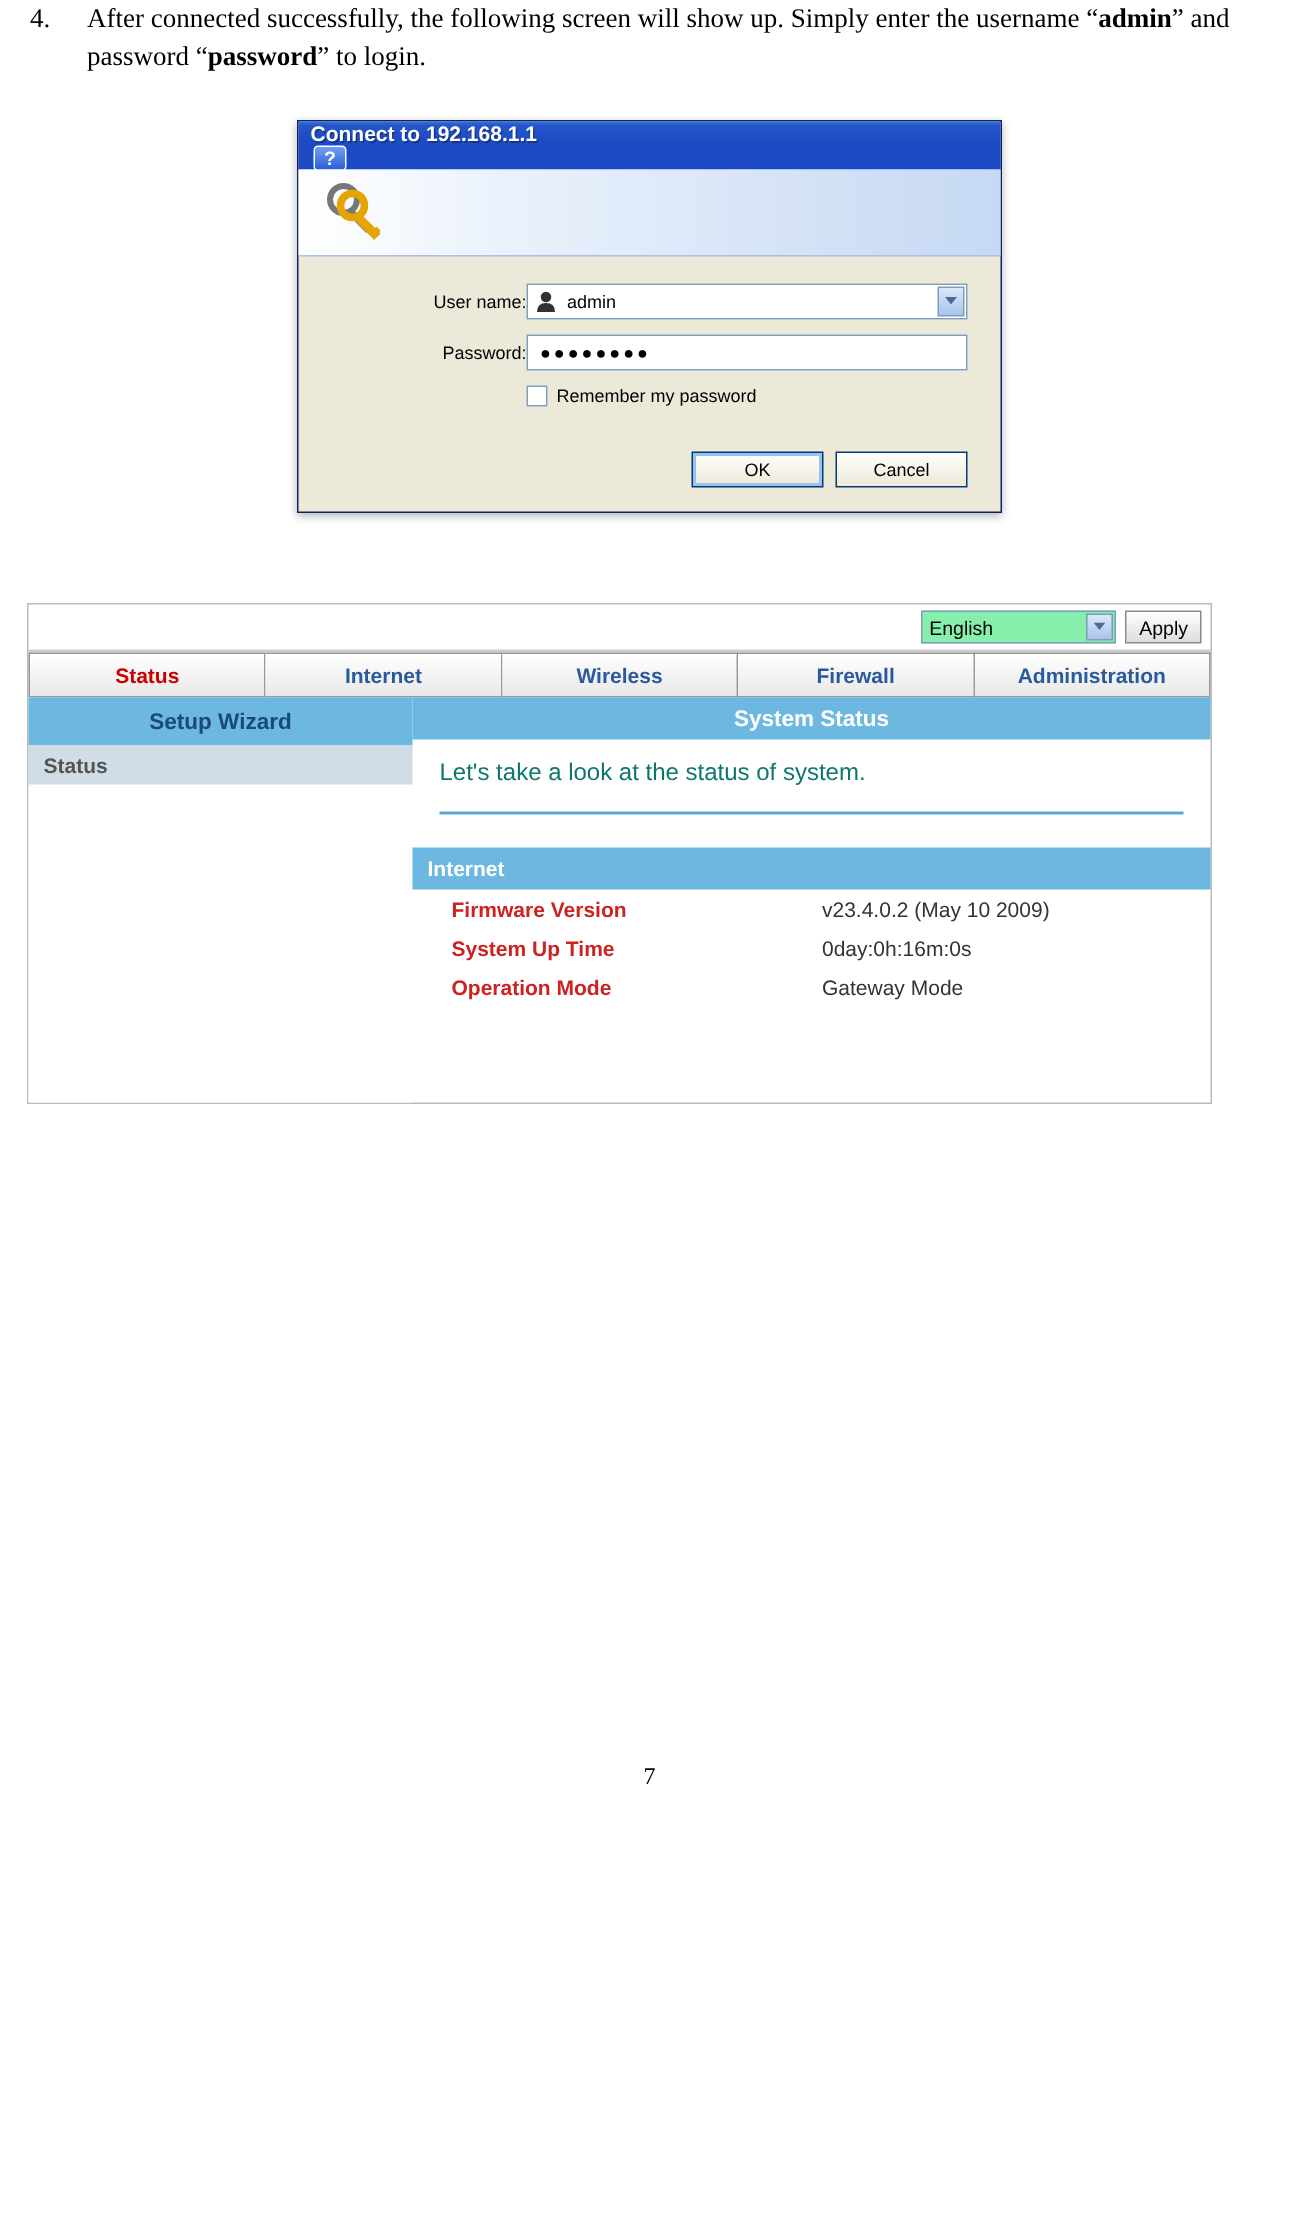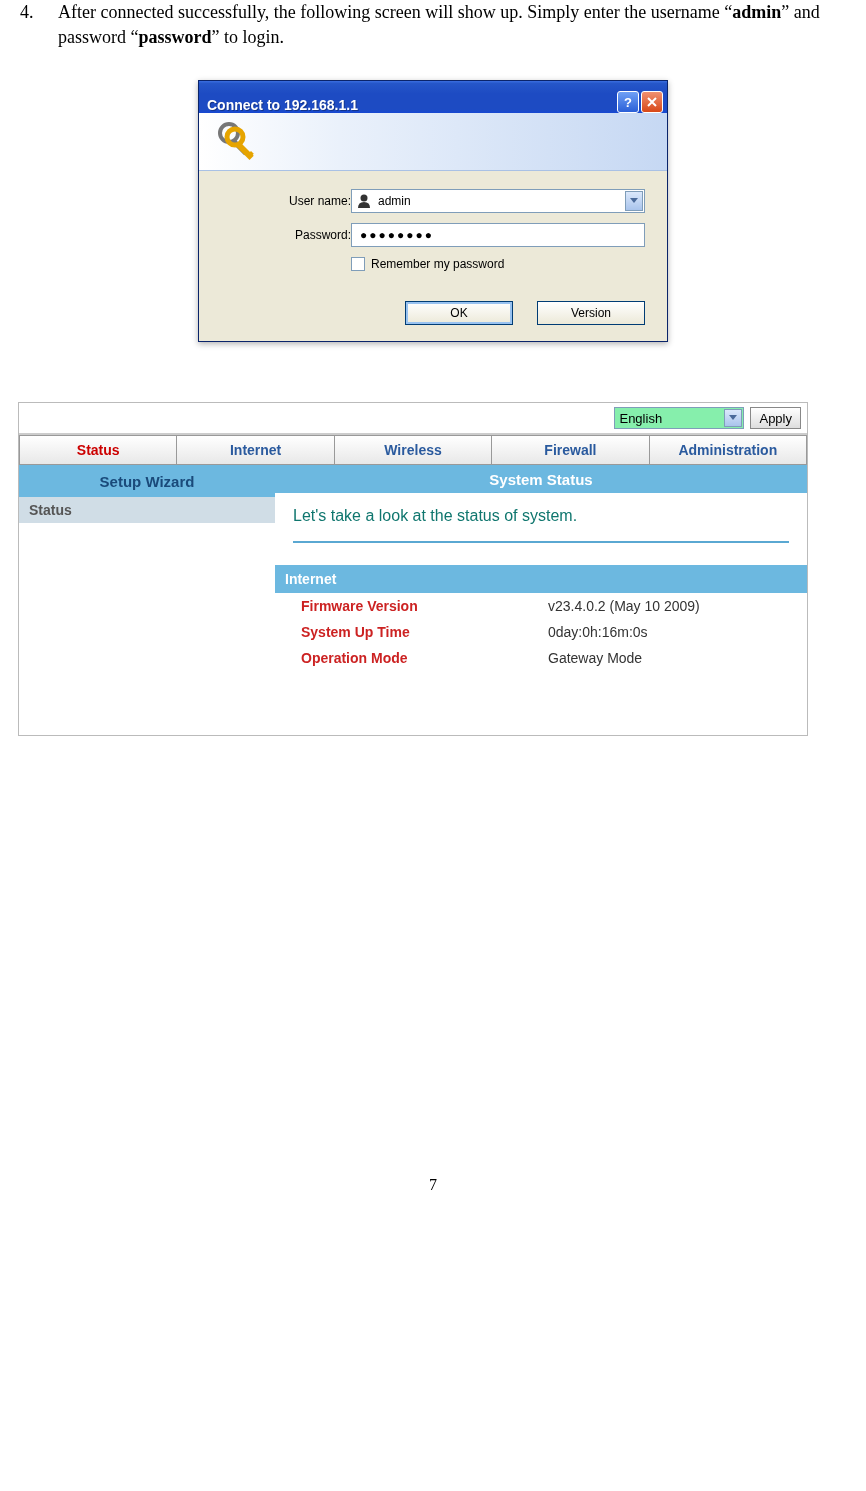--- a/index.html
+++ b/index.html
@@ -9,21 +9,21 @@
     .instruction .num { min-width: 20px; }
     .instruction .text { flex: 1; }
 
     
     .xp-dialog {
       width: 470px; margin: 0 auto 60px auto; border: 1px solid #0a246a; background: #ece9d8;
       box-shadow: 0 2px 6px rgba(0,0,0,0.3);
     }
     .xp-titlebar {
       height: 32px; background: linear-gradient(to bottom, #3a6ee0 0%, #2556c8 8%, #1d4bc3 40%, #1d4bc3 88%, #1748d2 100%);
-      display: flex; align-items: flex-end; padding: 0 4px 0 8px; color: #fff; font-family: Tahoma, sans-serif; font-size: 14px; font-weight: bold;
+      display: flex; align-items: flex-start; padding: 0 4px 0 8px; color: #fff; font-family: Tahoma, sans-serif; font-size: 14px; font-weight: bold; flex-direction: column;
     }
     .xp-title-text { flex: 1; text-shadow: 1px 1px 0 rgba(0,0,0,0.3); }
     .xp-title-btn {
       width: 22px; height: 22px; margin-left: 2px; border: 1px solid #fff; border-radius: 3px;
       display: flex; align-items: center; justify-content: center; font-family: Tahoma, sans-serif; font-size: 13px; font-weight: bold; color: #fff;
     }
     .xp-help { background: linear-gradient(to bottom, #6fa0f5, #2a5fd7); }
     .xp-close { background: linear-gradient(to bottom, #f09070, #d84818); }
 
     .xp-body { padding: 18px 22px 16px 22px; font-family: Tahoma, sans-serif; font-size: 12px; color: #000; }
@@ -31,21 +31,21 @@
     .xp-keys { position: absolute; left: 14px; top: 4px; width: 52px; height: 52px; }
     .xp-row { display: flex; align-items: center; margin-bottom: 10px; text-align: right; }
     .xp-label { width: 130px; }
     .xp-combo { flex: 1; height: 24px; border: 1px solid #7f9db9; background: #fff; display: flex; align-items: center; padding-left: 4px; position: relative; }
     .xp-combo .user-icon { width: 16px; height: 16px; margin-right: 6px; }
     .xp-combo-arrow { position: absolute; right: 1px; top: 1px; width: 18px; height: 20px; background: linear-gradient(to bottom, #dbe8fb, #a9c4ec); border: 1px solid #7f9db9; display:flex; align-items:center; justify-content:center; }
     .xp-input { flex: 1; height: 24px; border: 1px solid #7f9db9; background: #fff; display:flex; align-items:center; padding-left:8px; letter-spacing: 2px; font-family: Arial; }
     .xp-check-row { padding-left: 130px; display:flex; align-items:center; gap:6px; }
     .xp-checkbox { width:14px; height:14px; border:1px solid #7f9db9; background:#fff; display:inline-block; }
     .xp-btnrow { display:flex; justify-content:flex-end; gap:8px; margin-top: 30px; }
-    .xp-btn { width: 108px; height: 24px; border: 1px solid #003c74; background: linear-gradient(to bottom, #fff, #ece9d8); font-family: Tahoma, sans-serif; font-size: 12px; display:flex; align-items:center; justify-content:center;margin-left:16px; }
+    .xp-btn { width: 88px; height: 24px; border: 1px solid #003c74; background: linear-gradient(to bottom, #fff, #ece9d8); font-family: Tahoma, sans-serif; font-size: 12px; display:flex; align-items:center; justify-content:center; }
     .xp-btn.default { box-shadow: inset 0 0 0 2px #98c2f0; }
 
     
     .router { width: 790px; margin: 0 0 0 -2px; border: 1px solid #bbb; background: #fff; font-family: Arial, Verdana, sans-serif; font-size: 14px; }
     .router-top { height: 32px; display:flex; justify-content:flex-end; align-items:center; gap:6px; padding-right:6px; border-bottom: 2px solid #ccc; }
     .lang-select { width: 130px; height: 22px; border:1px solid #7f9db9; background:#86efac; display:flex; align-items:center; padding:0 4px; position:relative; font-size:13px; }
     .lang-arrow { position:absolute; right:1px; top:1px; width:18px; height:18px; background: linear-gradient(to bottom, #dbe8fb, #a9c4ec); border:1px solid #7f9db9; display:flex; align-items:center; justify-content:center; }
     .apply-btn { height:22px; padding:0 8px; border:1px solid #888; background: linear-gradient(to bottom, #fff, #ddd); font-size:13px; display:flex; align-items:center; }
     .router-tabs { display:flex; height: 30px; }
     .rtab { flex:1; display:flex; align-items:center; justify-content:center; font-weight:bold; font-size:14px; border:1px solid #999; border-left:0; background: linear-gradient(to bottom, #fff, #e8e8e8); color:#2a5a9e; }
@@ -118,21 +118,21 @@
         <div class="xp-input">
           <span>●●●●●●●●</span>
         </div>
       </div>
       <div class="xp-check-row">
         <span class="xp-checkbox"></span>
         <span>Remember my password</span>
       </div>
       <div class="xp-btnrow">
         <div class="xp-btn default">OK</div>
-        <div class="xp-btn">Version</div>
+        <div class="xp-btn">Cancel</div>
       </div>
     </div>
   </div>
 
   <div class="router">
     <div class="router-top">
       <div class="lang-select">
         <span>English</span>
         <div class="lang-arrow">
           <svg width="8" height="6" viewBox="0 0 8 6">

